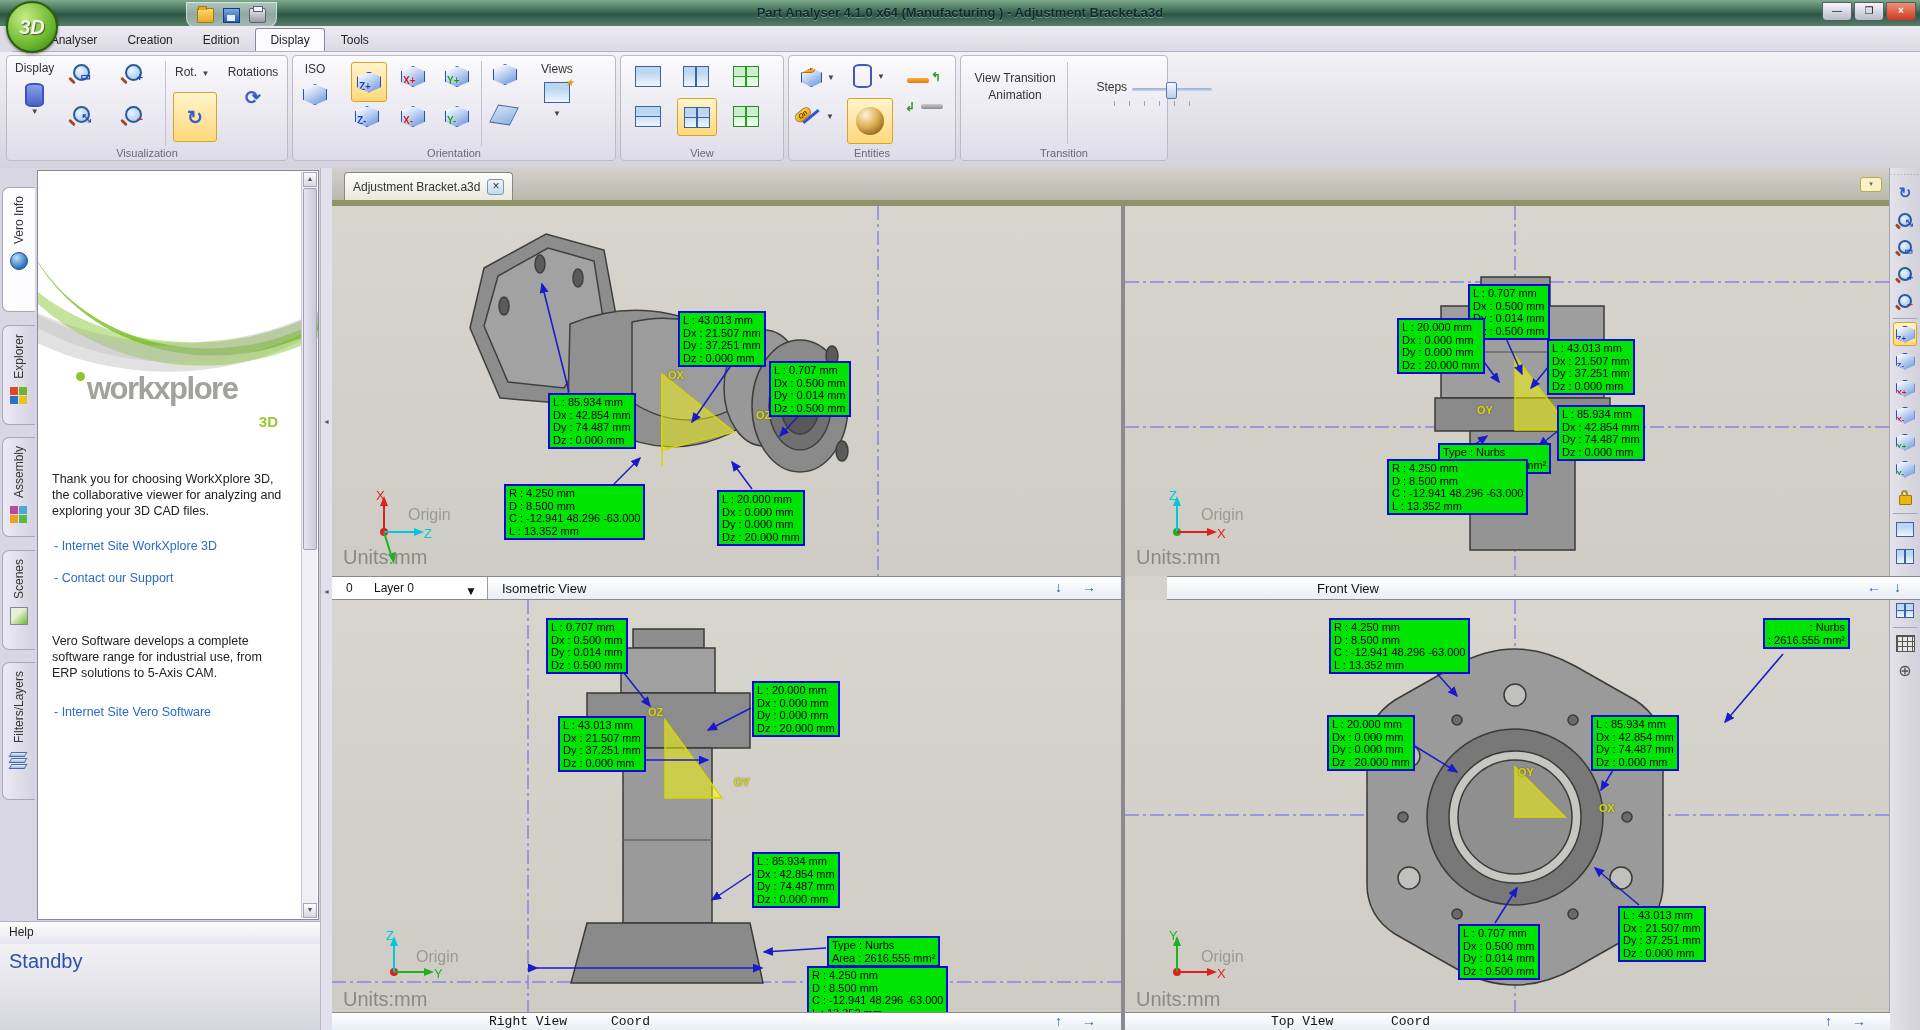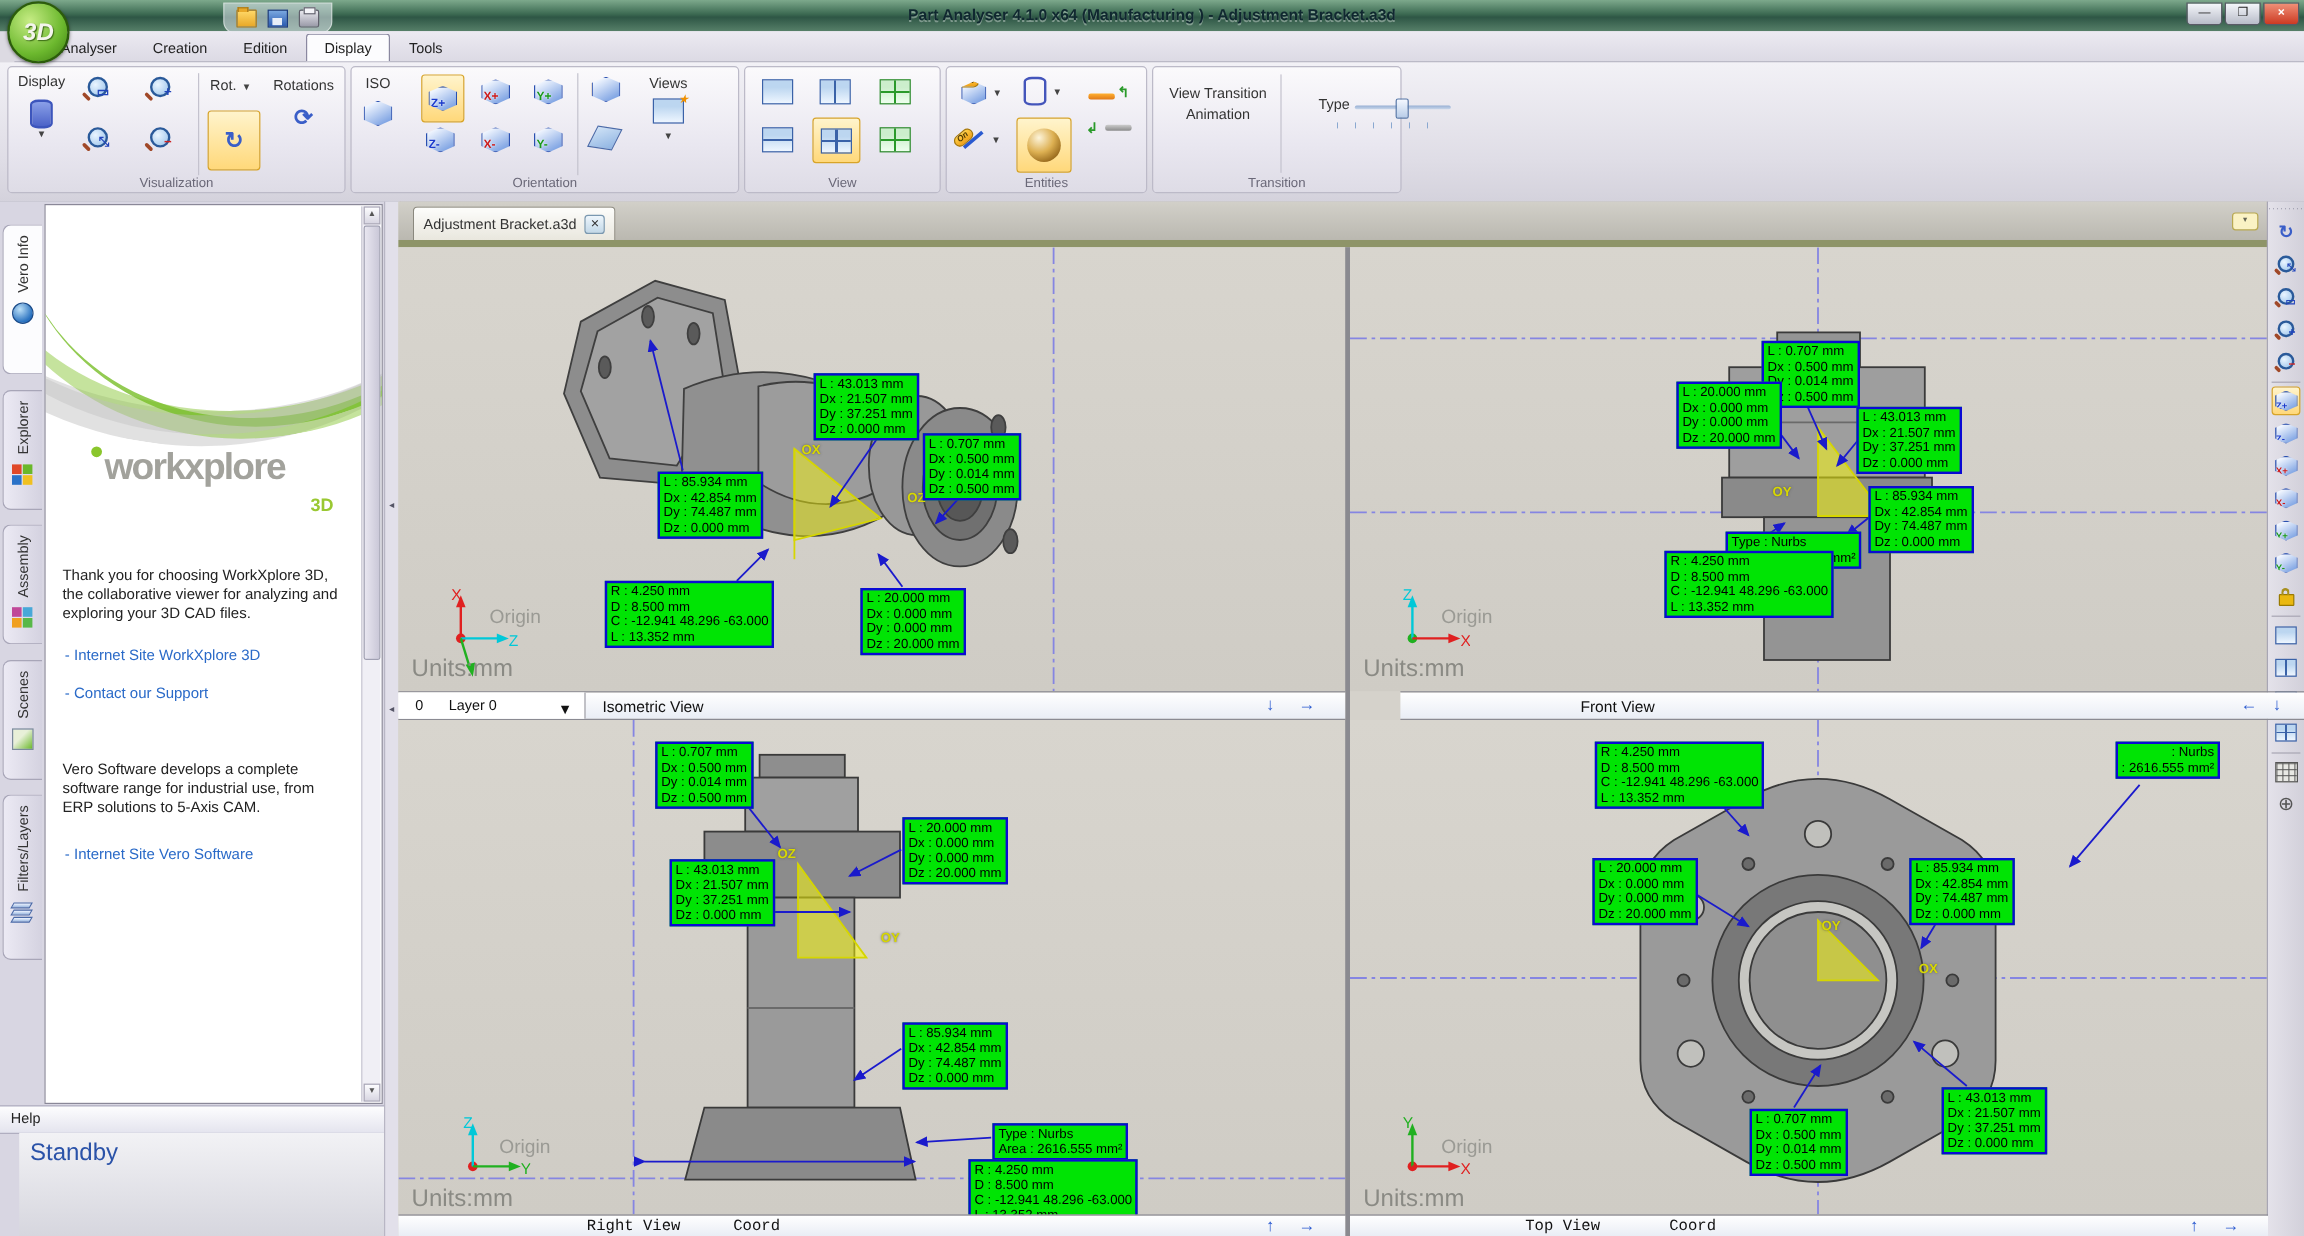--- a/index.html
+++ b/index.html
@@ -73,21 +73,21 @@
   .bdot{display:inline-block;width:9px;height:9px;border-radius:50%;background:#8ac62c;vertical-align:18px;margin-right:2px;}
   .bname{font-size:31px;font-weight:bold;color:#a2a29c;letter-spacing:-1.5px;}
   .bsub{position:absolute;right:40px;top:242px;font-size:15px;font-weight:bold;color:#9ac832;}
   .ptext{position:absolute;left:14px;right:28px;font-size:12.5px;color:#222;line-height:16px;}
   .plink{position:absolute;left:16px;font-size:12.5px;color:#2a6ac8;}
   .pscroll{position:absolute;right:1px;top:1px;bottom:1px;width:15px;background:#f0eff5;border-left:1px solid #c8c6d2;}
   .sbtn{position:absolute;left:1px;width:12px;height:13px;background:linear-gradient(#fcfcfe,#d8d6e2);border:1px solid #a8a6b6;font-size:7px;text-align:center;line-height:12px;color:#555;}
   .sthumb{position:absolute;left:1px;top:16px;width:12px;height:360px;background:linear-gradient(90deg,#e8e6f0,#cac8d8);border:1px solid #a0a0b2;border-radius:2px;}
   .helpbar{position:absolute;left:0;top:753px;width:320px;height:22px;background:linear-gradient(#fdfdfe,#e4e4ee);border-top:1px solid #b0aec0;border-bottom:1px solid #b0aec0;}
   .helpbar span{font-size:12px;color:#222;margin-left:9px;line-height:21px;display:inline-block;}
-  .statusarea{position:absolute;left:16px;top:776px;width:320px;height:86px;background:linear-gradient(#f2f2f5,#d6d6de);}
+  .statusarea{position:absolute;left:0;top:776px;width:320px;height:86px;background:linear-gradient(#f2f2f5,#d6d6de);}
   .statusarea span{font-size:20px;color:#2a52a8;margin:6px 0 0 9px;display:inline-block;}
   .splitter{position:absolute;left:320px;top:168px;width:12px;height:862px;background:#e2e0ea;border-left:1px solid #b8b6c4;border-right:1px solid #9896a6;}
   .splitter b{position:absolute;left:2px;font-size:7px;color:#556;}
   
   .workarea{position:absolute;left:332px;top:168px;width:1558px;height:862px;background:#d5d2cb;}
   .doctabbar{position:absolute;left:0;top:0;width:1558px;height:32px;background:linear-gradient(#d2d0c9,#bab8b0);}
   .doctab{position:absolute;left:12px;top:4px;height:27px;background:linear-gradient(#fdfdfb,#e9e7de);border:1px solid #8a887e;border-bottom:none;border-radius:4px 4px 0 0;padding:0 8px;display:flex;align-items:center;gap:7px;}
   .doctab span{font-size:12px;color:#333;}
   .tclose{width:15px;height:14px;background:linear-gradient(#eef6fc,#c2d8e8);border:1px solid #7a98b0;border-radius:3px;font-size:9px;line-height:13px;text-align:center;color:#355;}
   .collapsebtn{position:absolute;right:8px;top:9px;width:20px;height:13px;background:#faf2c4;border:1px solid #b8a850;border-radius:3px;font-size:7px;text-align:center;line-height:12px;color:#665;}
@@ -267,21 +267,21 @@
         <span style="position:absolute;left:26px;top:0px;color:#2a9a2a;font-size:12px;font-weight:bold;">↰</span>
         <span style="position:absolute;left:0px;top:30px;color:#2a9a2a;font-size:12px;font-weight:bold;">↲</span>
       </div>
       <div class="gl">Entities</div>
     </div>
 
     <div class="grp" style="left:960px;width:208px;">
       <div style="position:absolute;left:8px;top:14px;width:92px;text-align:center;font-size:12px;line-height:17px;color:#333;">View Transition Animation</div>
       <div style="position:absolute;left:106px;top:6px;width:1px;height:82px;background:#c4c2ce;"></div>
       <div style="position:absolute;left:118px;top:10px;width:150px;text-align:center;">
-        <span class="rlbl">Type</span>
+        <span class="rlbl">Steps</span>
         <div class="slider-track" style="margin-top:22px;width:80px;display:inline-block;">
           <span class="slider-thumb"></span>
         </div>
         <div class="ticks" style="width:80px;margin:6px auto 0;"></div>
       </div>
       <div class="gl">Transition</div>
     </div>
   </div>
 
   <div class="sidebar">

